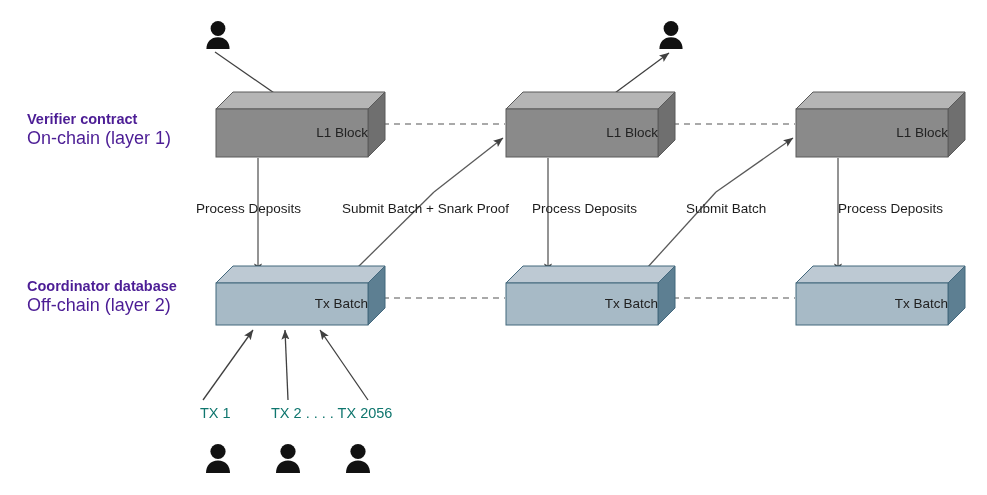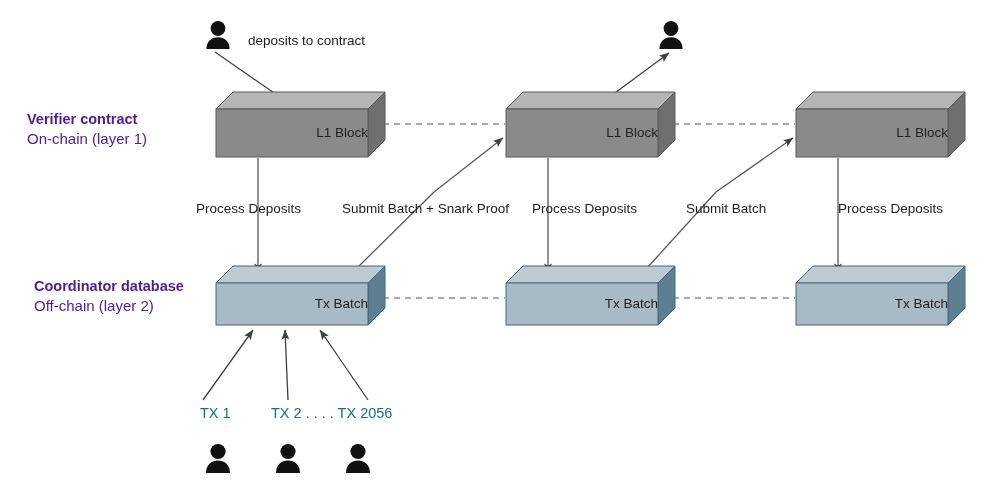--- a/index.html
+++ b/index.html
@@ -35,21 +35,21 @@
     white-space: nowrap;
   }
   .row-title .t1 {
     display: block;
     font-size: 14.5px;
     font-weight: bold;
     line-height: 19px;
   }
   .row-title .t2 {
     display: block;
-    font-size: 15px;
+    font-size: 18px;
     font-weight: normal;
     line-height: 19px;
   }
   .box-label {
     position: absolute;
     color: #222222;
     font-size: 13.5px;
     white-space: nowrap;
     text-align: right;
   }
@@ -161,26 +161,25 @@
   </svg>
   <svg class="person" style="left:344px; top:443px; width:28px; height:32px;" viewBox="0 0 28 32">
     <circle cx="14" cy="8.5" r="7.6" fill="#111111"></circle>
     <path d="M14,17.4 C21.4,17.4 26,22.4 26,30 L2,30 C2,22.4 6.6,17.4 14,17.4 Z" fill="#111111"></path>
   </svg>
 
   <div class="row-title" style="left:27px; top:110px;">
     <span class="t1">Verifier contract</span>
     <span class="t2">On-chain (layer 1)</span>
   </div>
-  <div class="row-title" style="left:34px; top:277px;">
+  <div class="row-title" style="left:27px; top:277px;">
     <span class="t1">Coordinator database</span>
     <span class="t2">Off-chain (layer 2)</span>
   </div>
 
-  <div class="lbl" style="left:248px; top:32px;">deposits to contract</div>
 
   <div class="box-label" style="left:216px; top:125px; width:152px;">L1 Block</div>
   <div class="box-label" style="left:506px; top:125px; width:152px;">L1 Block</div>
   <div class="box-label" style="left:796px; top:125px; width:152px;">L1 Block</div>
 
   <div class="box-label" style="left:216px; top:296px; width:152px;">Tx Batch</div>
   <div class="box-label" style="left:506px; top:296px; width:152px;">Tx Batch</div>
   <div class="box-label" style="left:796px; top:296px; width:152px;">Tx Batch</div>
 
   <div class="lbl" style="left:196px; top:200px;">Process Deposits</div>

